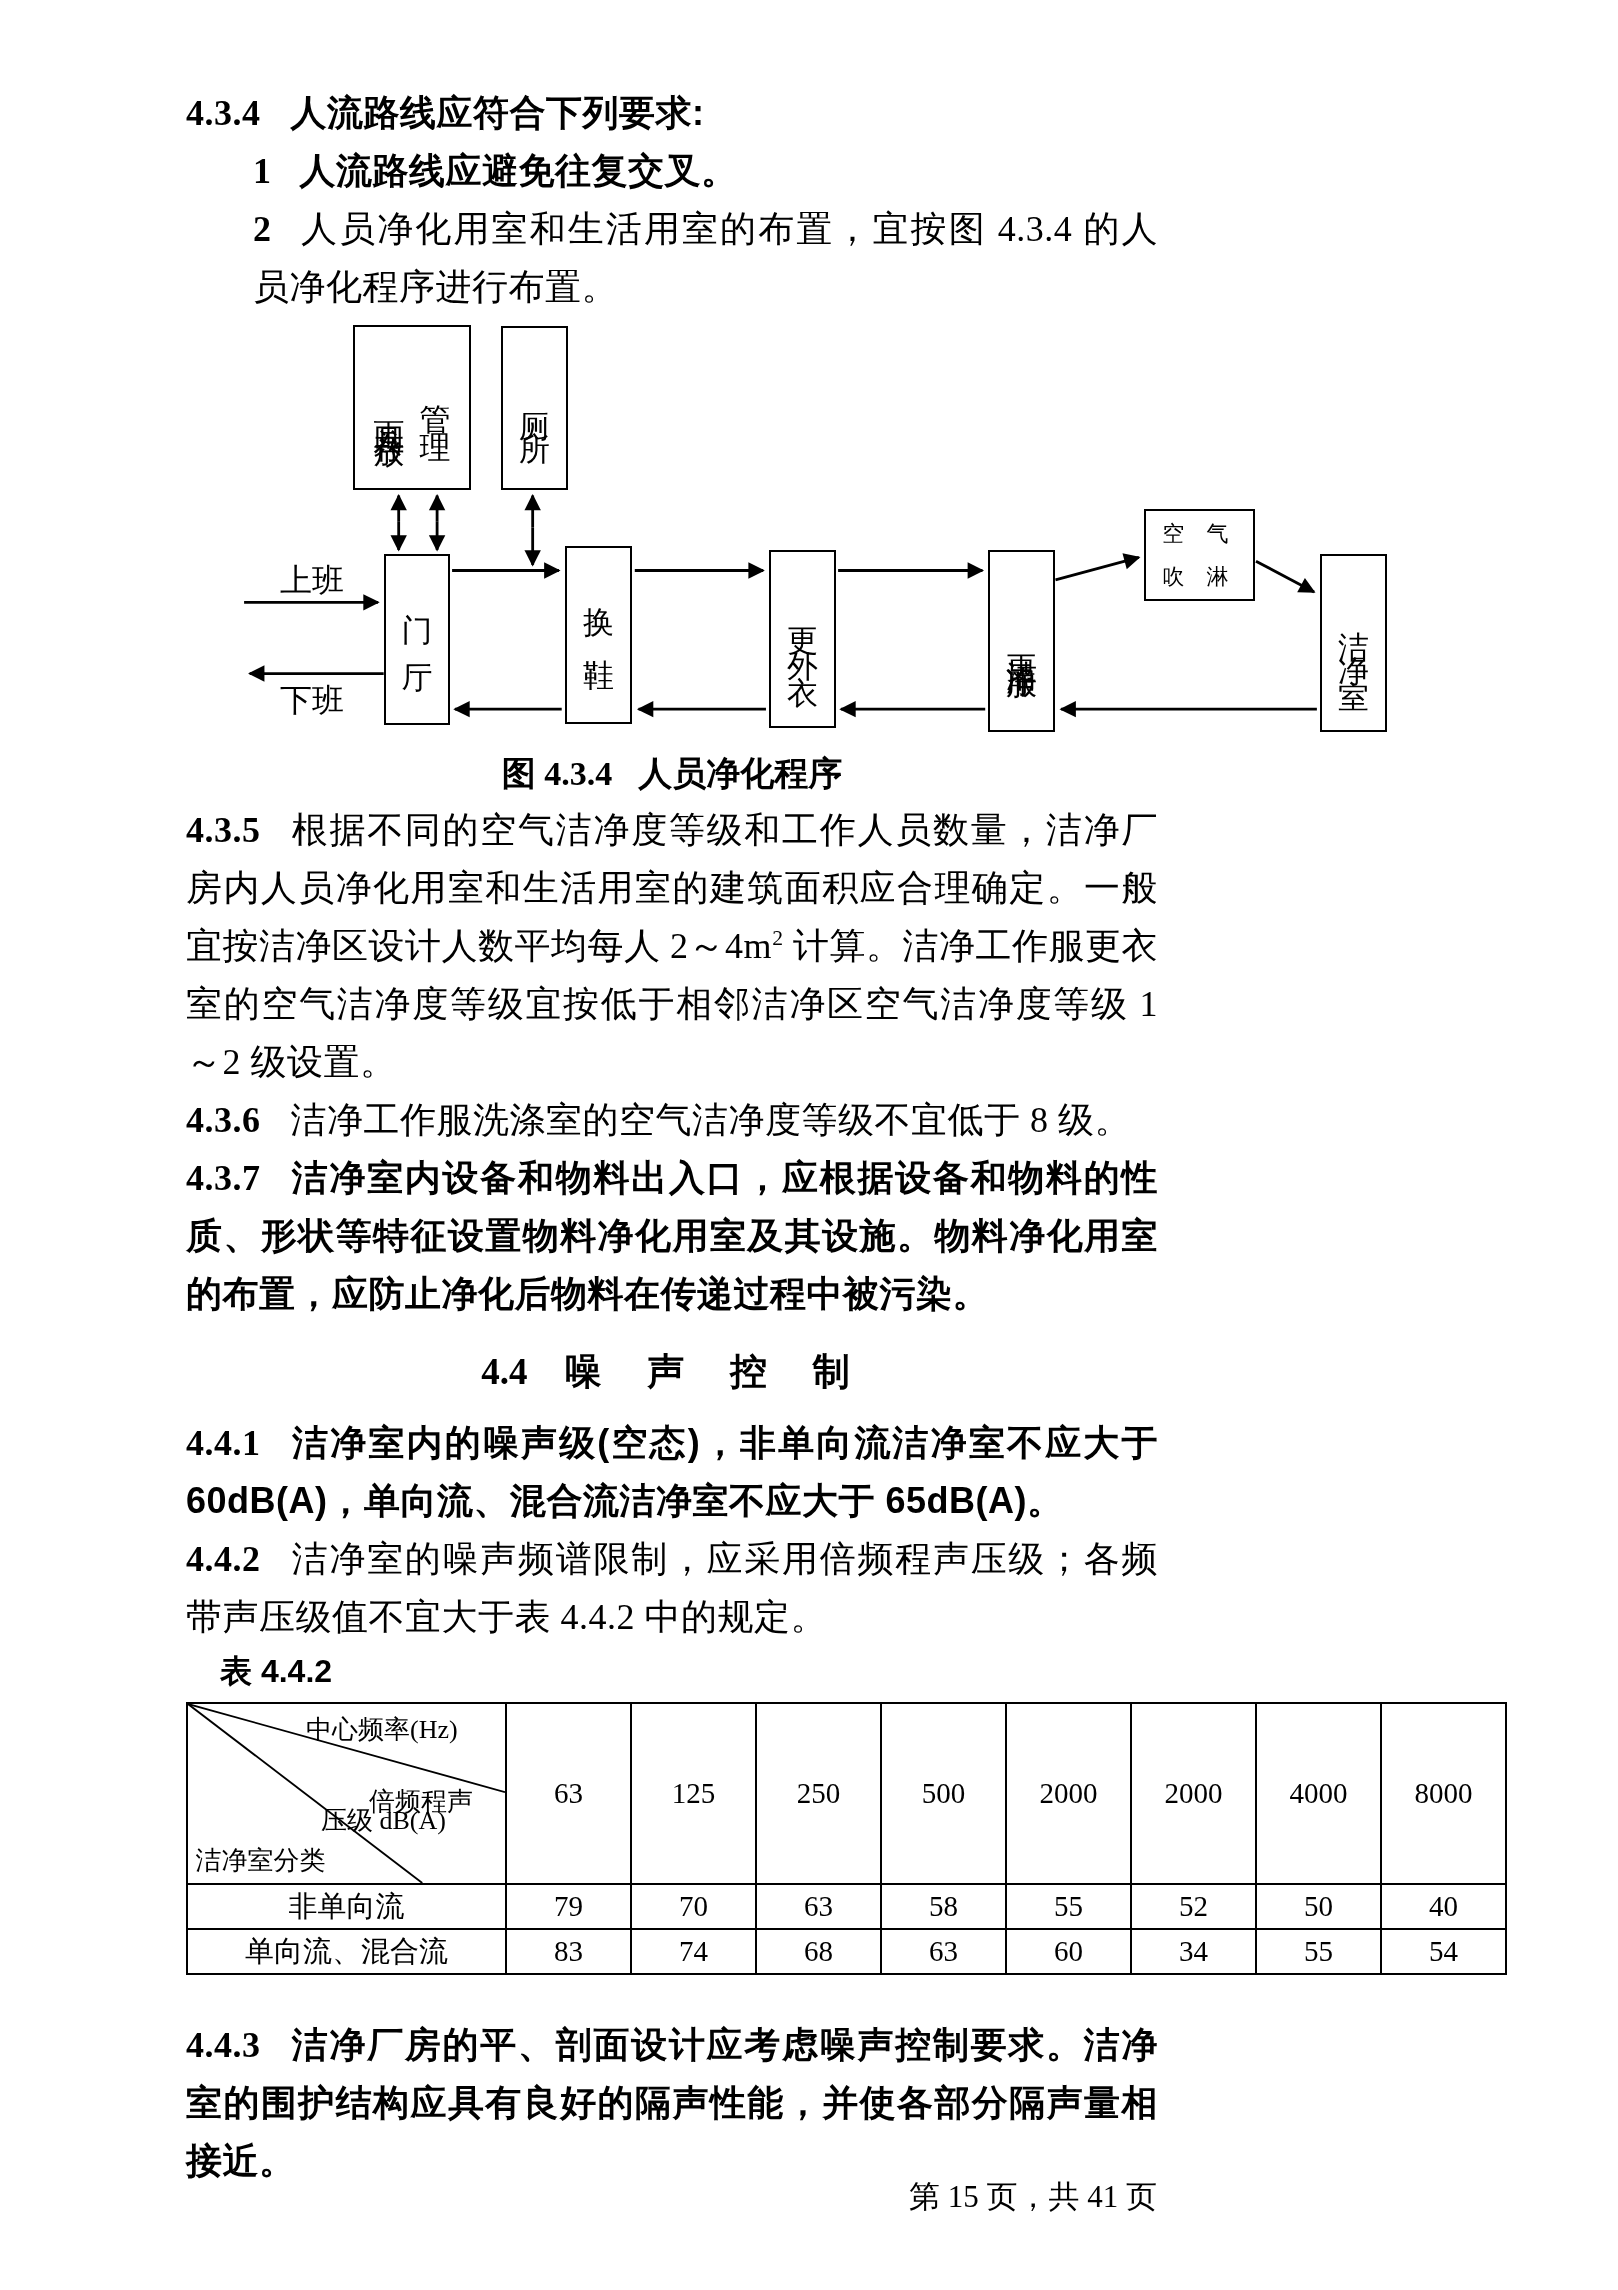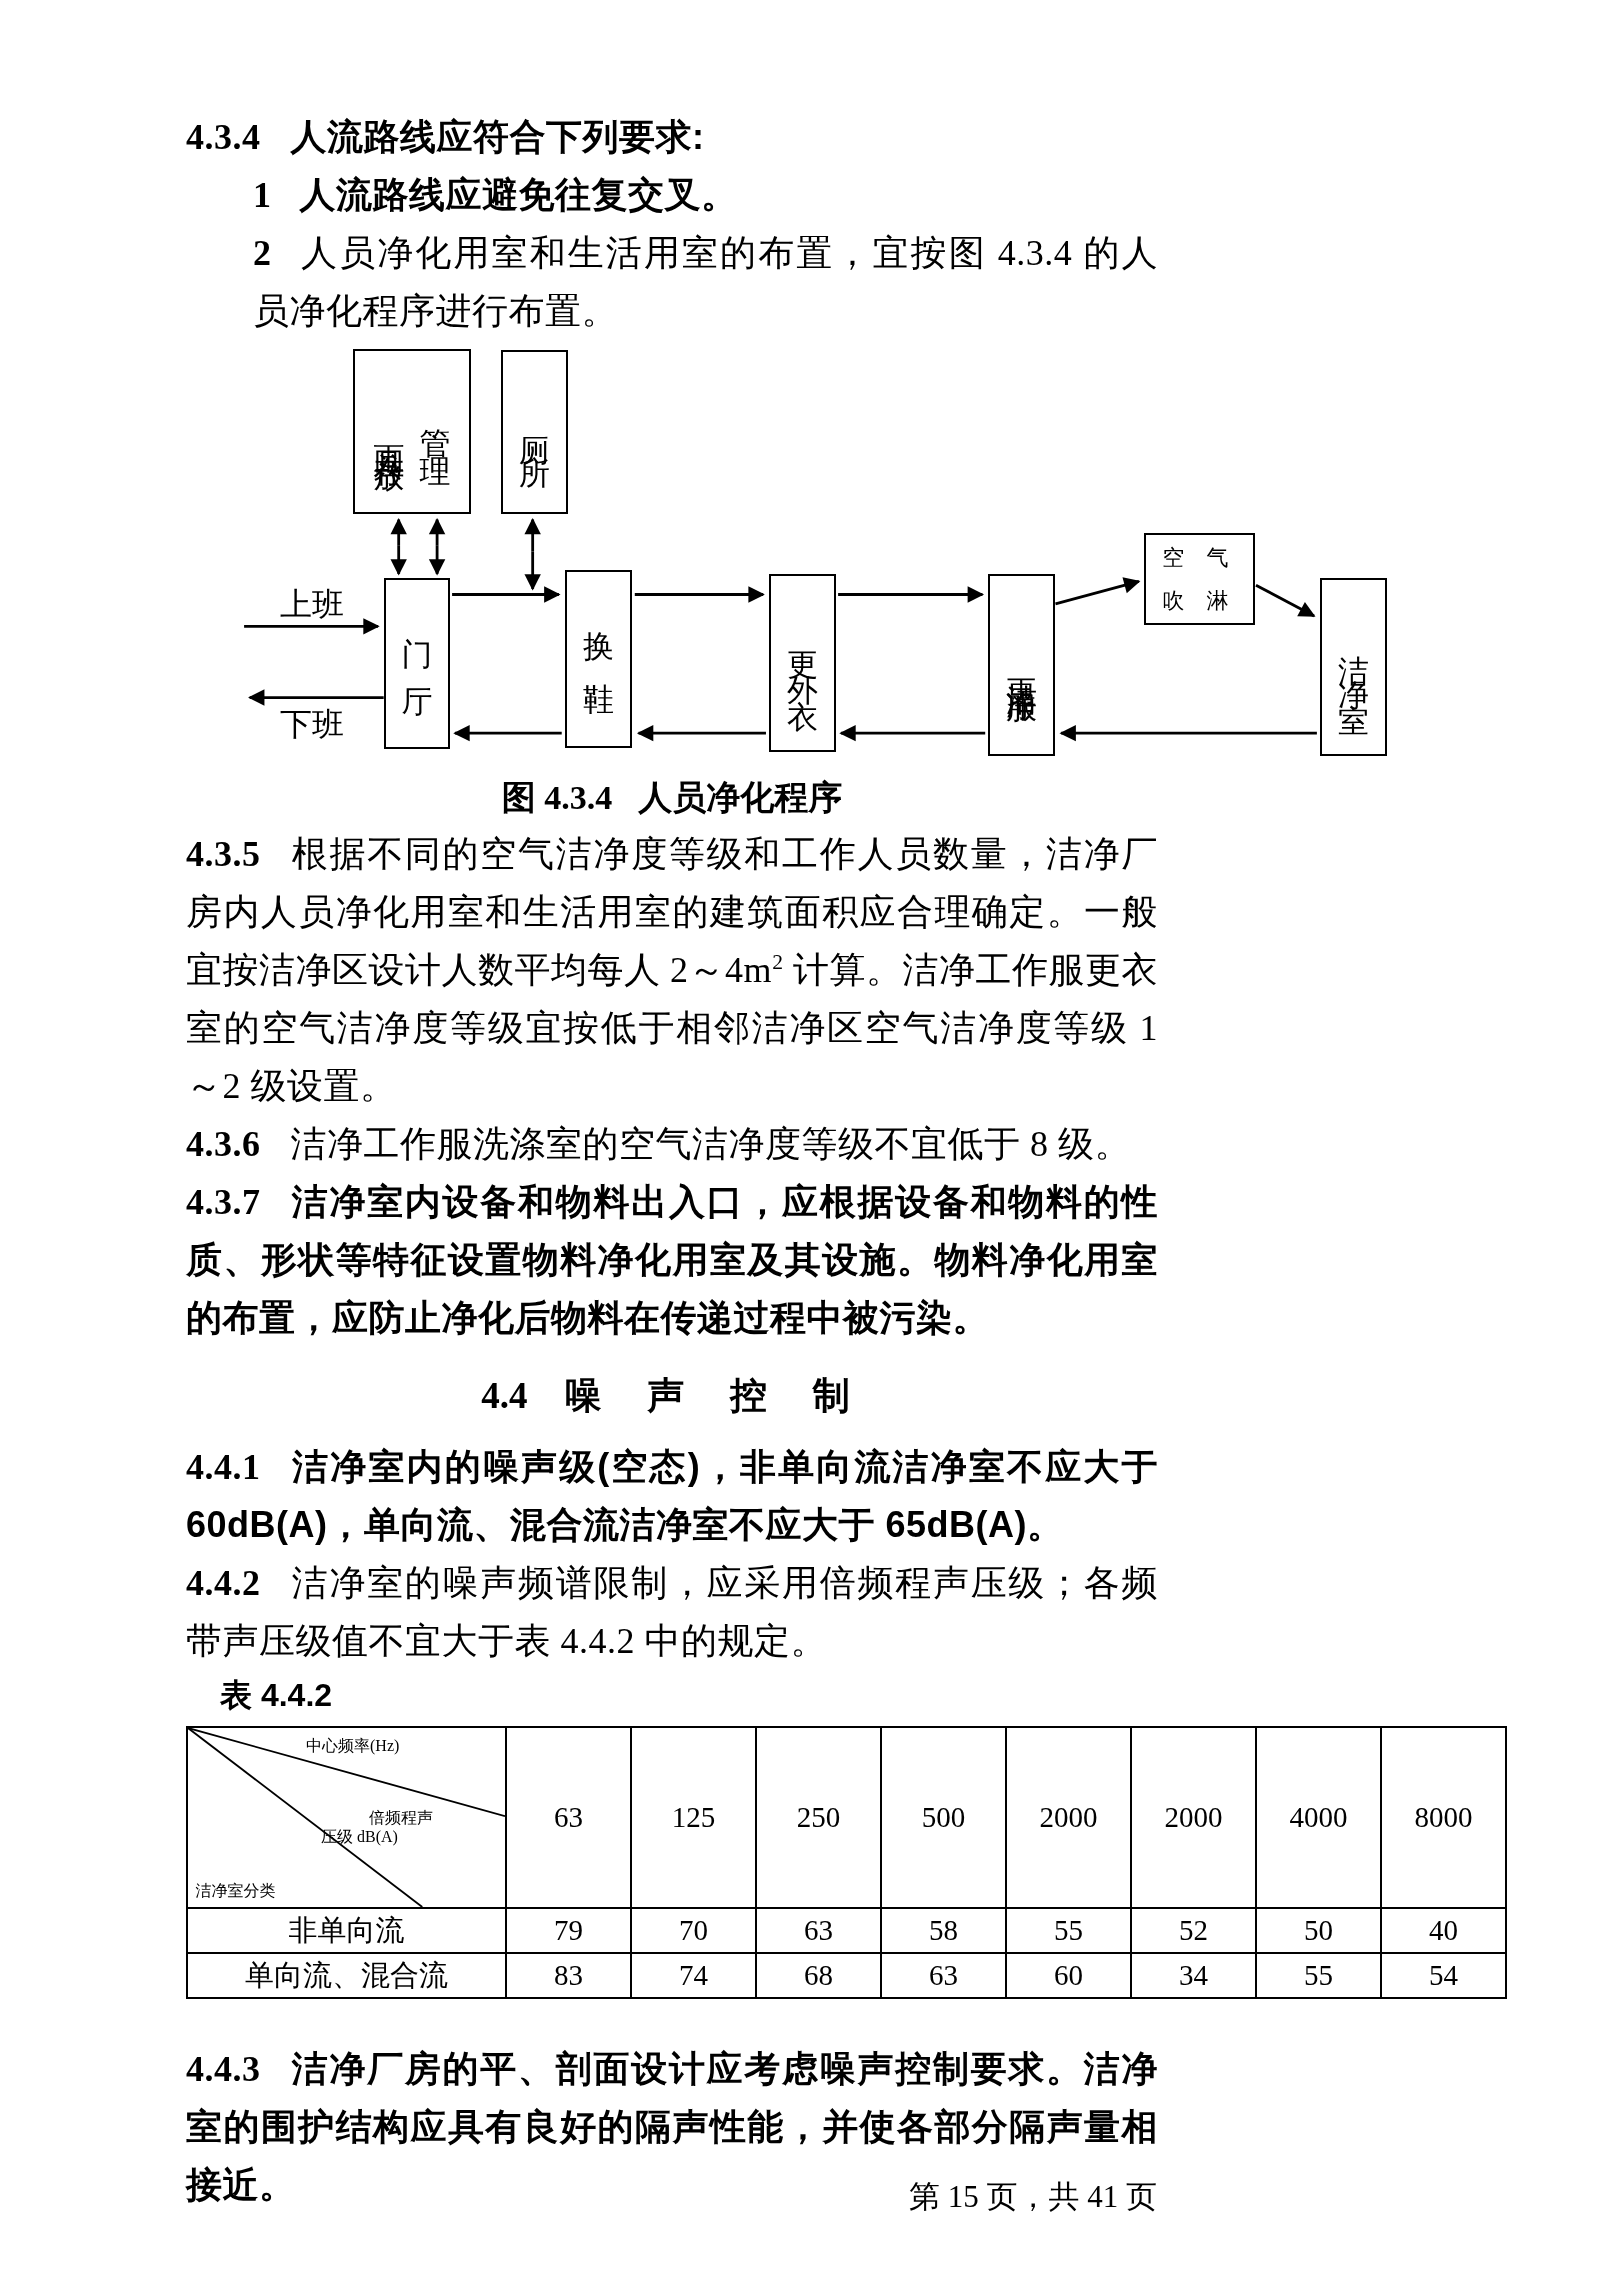--- a/index.html
+++ b/index.html
@@ -1,18 +1,18 @@
 <!DOCTYPE html>
 <html style="font-size:15px"><head>
 <meta charset="utf-8">
 <style>
   * { margin:0; padding:0; box-sizing:border-box; }
   html,body { width:1619px; height:2291px; background:#ffffff; }
   body { font-family:"Liberation Serif","DejaVu Serif",serif; color:#000; position:relative; }
-  .page { position:absolute; left:0; top:0; width:1344px; height:2291px; padding:108px 186px 0 186px; }
+  .page { position:absolute; left:0; top:0; width:1344px; height:2291px; padding:84px 186px 0 186px; }
 
   p.body { font-size:36px; line-height:58px; text-align:justify; letter-spacing:0.5px; }
   .num  { font-weight:bold; margin-right:30px; }
   .numsm{ font-weight:bold; margin-right:28px; }
   .bh   { font-family:"Liberation Sans","DejaVu Sans",sans-serif; font-weight:bold; }
   .item { margin-left:67px; }
   sup   { font-size:0.6em; vertical-align:super; line-height:0; }
 
   
   .diagram { position:relative; width:1248px; height:417px; margin-top:9.4px; }
@@ -42,21 +42,21 @@
   .tbl-label { position:absolute; left:34px; top:0; font-family:"Liberation Sans","DejaVu Sans",sans-serif; }
   .tbl-title { position:absolute; left:659px; top:0; transform:translateX(-50%); font-family:"Liberation Sans","DejaVu Sans",sans-serif; white-space:nowrap; }
   table.ntable { border-collapse:collapse; table-layout:fixed; width:1316px; }
   .ntable td { border:2.3px solid #000; text-align:center; vertical-align:middle; font-size:29px; padding:0; }
   .ntable tr.hdr  { height:181px; }
   .ntable tr.data { height:45px; }
   .rowlabel { font-family:"Liberation Sans","DejaVu Sans",sans-serif; font-size:28px; }
   .diag-cell { position:relative; }
   .diag-lines { position:absolute; left:0; top:0; width:100%; height:100%; }
   .diag-lines line { stroke:#000; stroke-width:2; }
-  .dc-lab { position:absolute; font-size:16px; white-space:nowrap; }
+  .dc-lab { position:absolute; font-size:26px; white-space:nowrap; }
   .dc-freq  { top:7.5px;  left:118px; }
   .dc-band1 { top:60px; left:181px;margin-top:20px; }
   .dc-band2 { top:99px; left:133px; }
   .dc-class { bottom:4.7px; left:7.5px; }
 
   .p443 { margin-top:41px; line-height:60px; }
   .footer { position:absolute; top:2176px; right:187px; font-size:31px; }
 </style>
 </head>
 <body>

